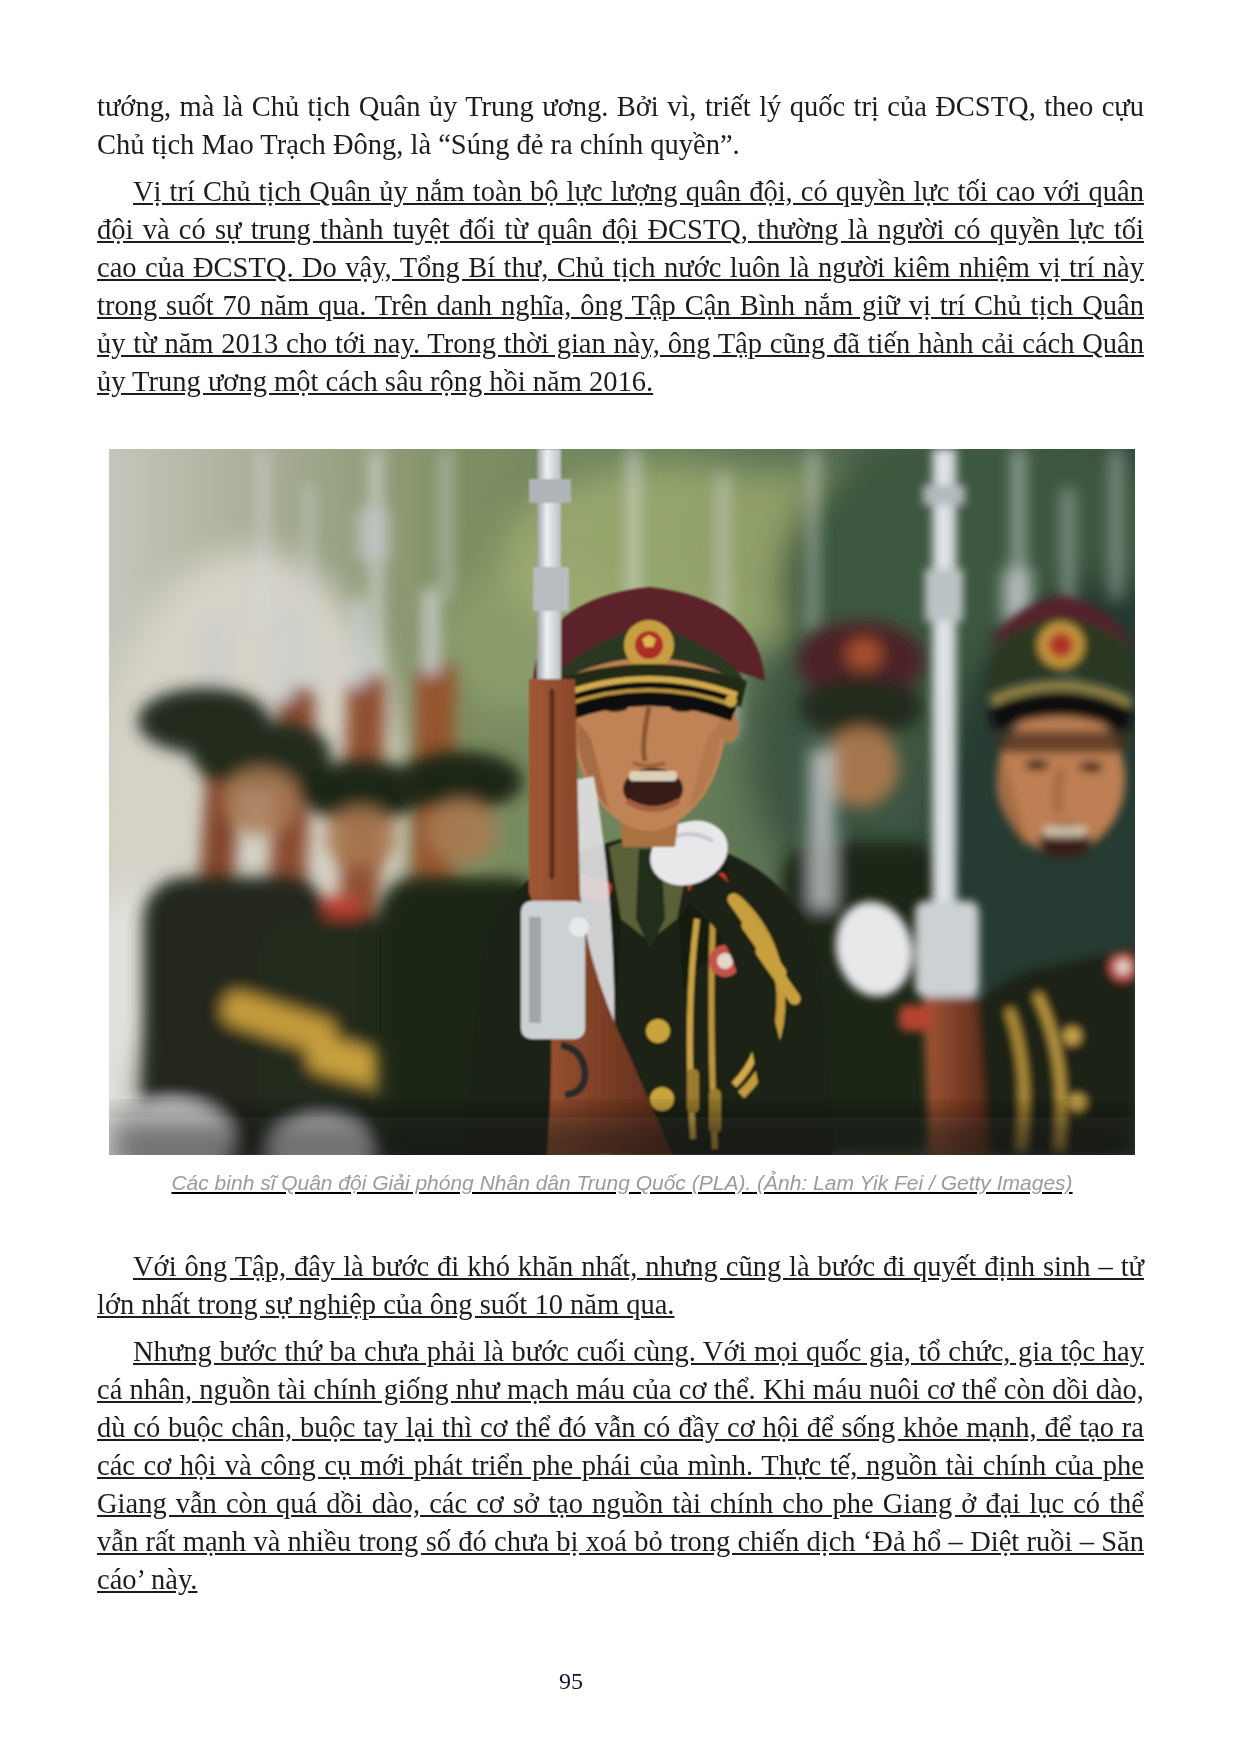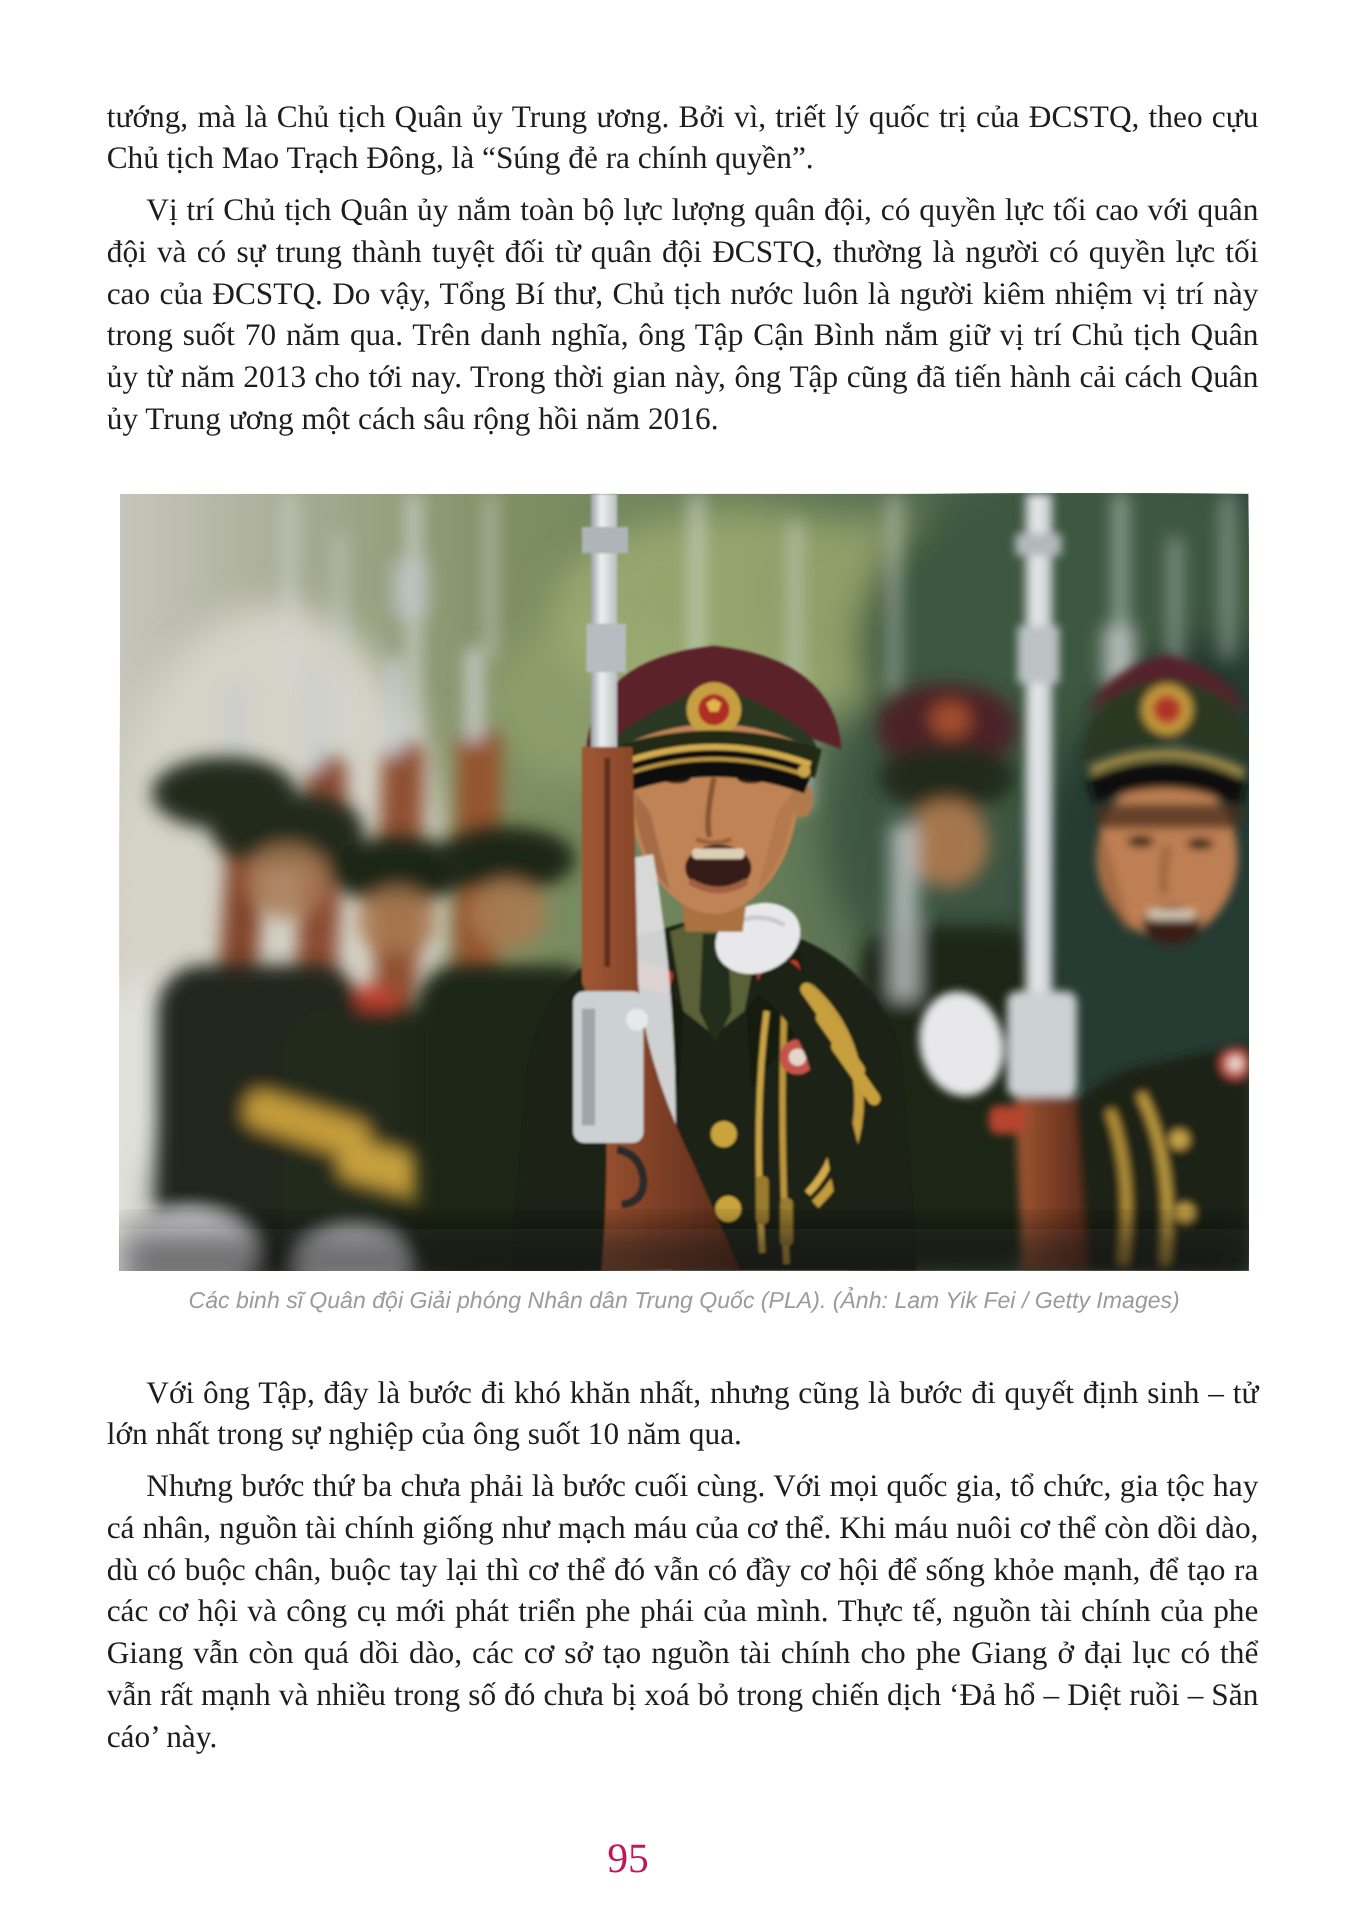--- a/index.html
+++ b/index.html
@@ -10,34 +10,34 @@
   }
   .content{
     position:absolute;top:0;left:0;width:1241px;
     padding:88px 97px 0;box-sizing:border-box;
   }
   p.body-text{
     margin:0;font-size:28.5px;line-height:38px;color:#1d1d1d;
     text-align:justify;
   }
   p.body-text + p.body-text{margin-top:9px;}
-  p.indent{text-indent:36px;}
+  p.indent{text-indent:36px;text-decoration:underline;}
   figure.photo{
-    margin:36px auto 0;width:1026px;padding:12px;
+    margin:36px auto 0;width:1026px;padding:12px;text-decoration:underline;
   }
   figure.photo svg{display:block;width:1026px;height:706px;}
   figcaption{
     margin-top:15px;text-align:center;
     font-family:"Liberation Sans","DejaVu Sans",sans-serif;
     font-style:italic;font-size:21px;line-height:26px;color:#9b9b9b;
   }
   p.after-figure{margin-top:40px;}
   .page-number{
     position:absolute;top:1668px;left:0;width:1142px;text-align:center;
-    font-size:38px;color:#be185d;
+    font-size:24px;color:#0f172a;
   }
 </style>
 </head>
 <body>
 
 <div class="content">
 
   <p class="body-text">tướng, mà là Chủ tịch Quân ủy Trung ương. Bởi vì, triết lý quốc trị của ĐCSTQ, theo cựu Chủ tịch Mao Trạch Đông, là “Súng đẻ ra chính quyền”.</p>
 
   <p class="body-text indent">Vị trí Chủ tịch Quân ủy nắm toàn bộ lực lượng quân đội, có quyền lực tối cao với quân đội và có sự trung thành tuyệt đối từ quân đội ĐCSTQ, thường là người có quyền lực tối cao của ĐCSTQ. Do vậy, Tổng Bí thư, Chủ tịch nước luôn là người kiêm nhiệm vị trí này trong suốt 70 năm qua. Trên danh nghĩa, ông Tập Cận Bình nắm giữ vị trí Chủ tịch Quân ủy từ năm 2013 cho tới nay. Trong thời gian này, ông Tập cũng đã tiến hành cải cách Quân ủy Trung ương một cách sâu rộng hồi năm 2016.</p>

